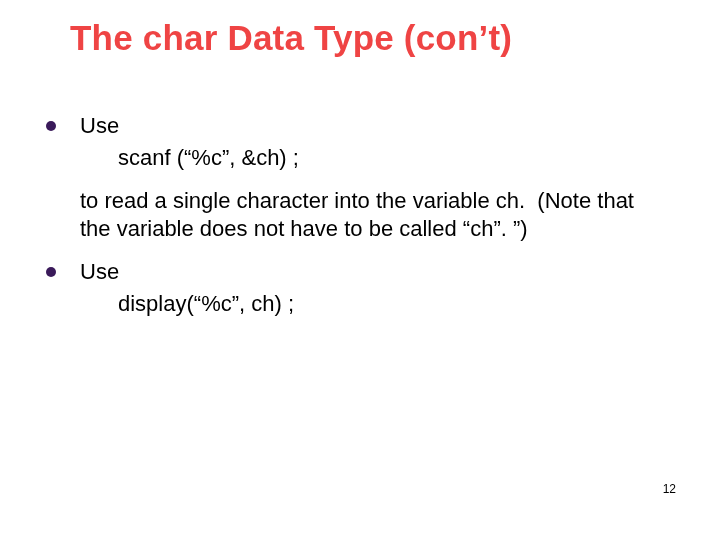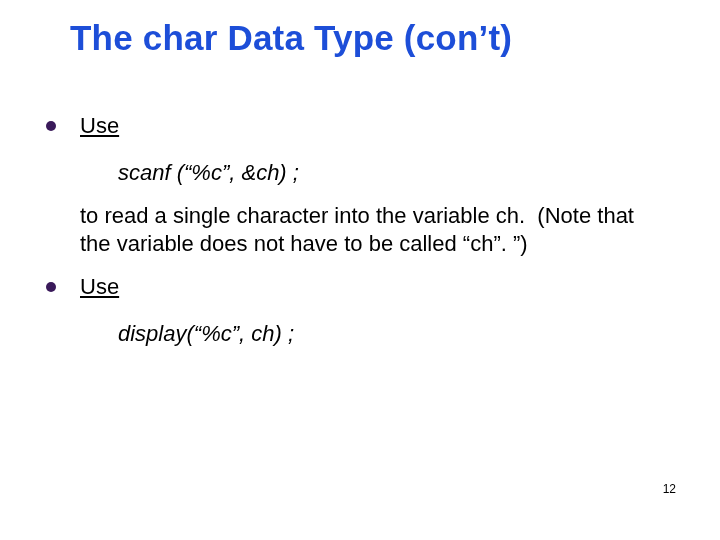--- a/index.html
+++ b/index.html
@@ -19,51 +19,49 @@
     height: 540px;
     box-sizing: border-box;
   }
   .title {
     position: absolute;
     top: 18px;
     left: 70px;
     right: 50px;
     font-size: 35px;
     font-weight: 700;
-    color: #1d4ed8;
+    color: #ef4444;
     letter-spacing: 0.2px;
   }
   .content {
     position: absolute;
     top: 112px;
     left: 40px;
     right: 60px;
     font-size: 22px;
     line-height: 1.25;
   }
   .li {
     position: relative;
     padding-left: 40px;
     margin-bottom: 4px;
-    text-decoration: underline;
   }
   .bullet {
     position: absolute;
     left: 6px;
     top: 9px;
     width: 10px;
     height: 10px;
     background: #3a1a5a;
     border-radius: 50%;
   }
   .code-indent {
     padding-left: 78px;
-    margin-top: 19px;
+    margin-top: 4px;
     margin-bottom: 16px;
-    font-style: italic;
   }
   .para {
     padding-left: 40px;
     margin-top: 6px;
     margin-bottom: 16px;
   }
   .para2 {
     padding-left: 30px;
     margin-top: 14px;
   }

